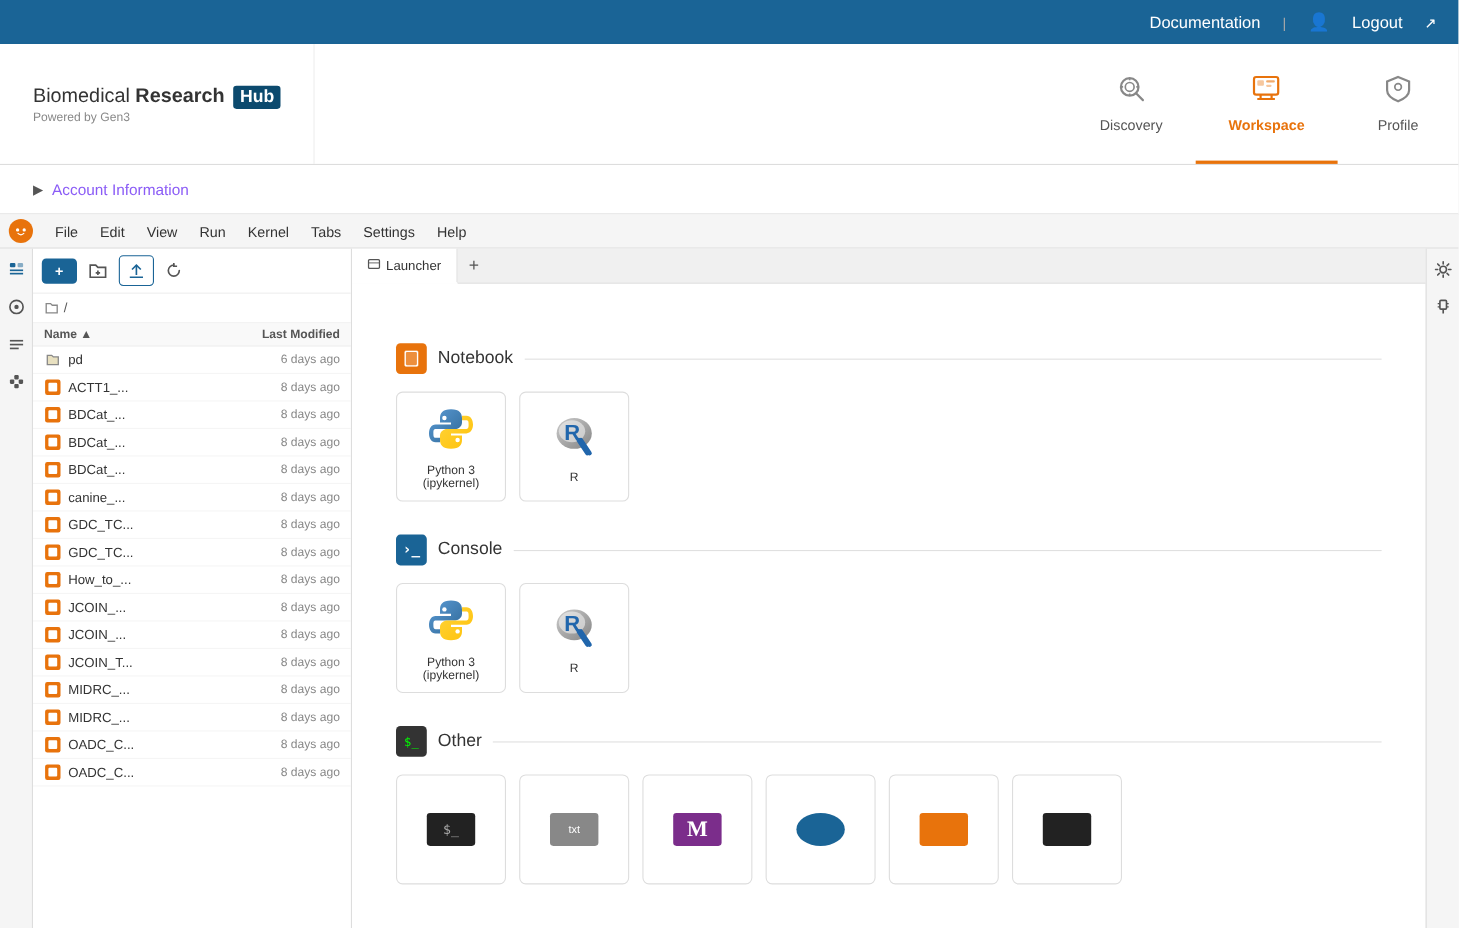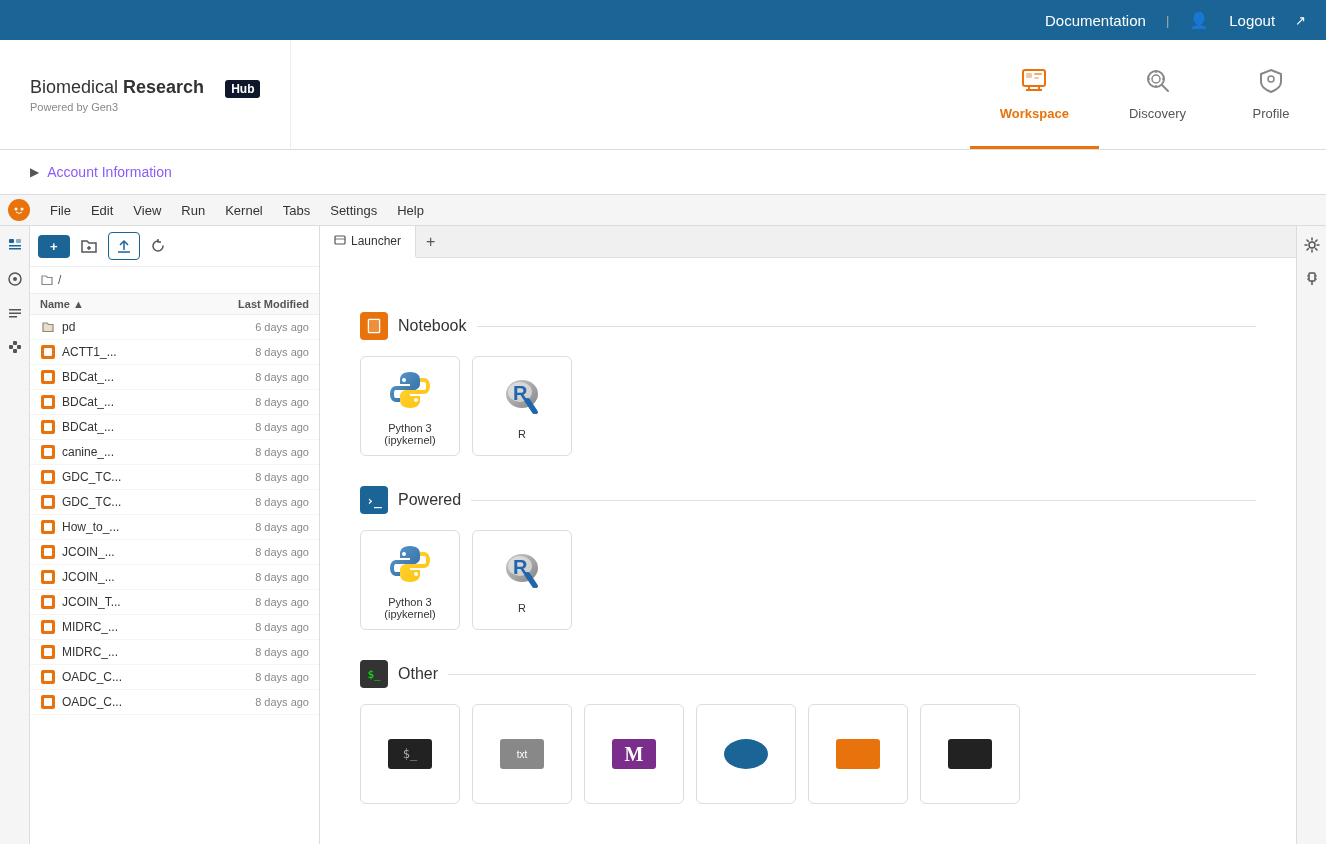--- a/index.html
+++ b/index.html
@@ -39,27 +39,27 @@
       padding: 0 30px;
       border-right: 1px solid #eee;
       min-width: 280px;
     }
     .nav-logo-top {
       font-size: 18px;
       color: #333;
     }
     .nav-logo-top .bold { font-weight: bold; }
     .nav-logo-top .hub-badge {
-      background: #0f172a;
+      background: #0c4a6e;
       color: white;
-      font-size: 12px;
+      font-size: 16px;
       font-weight: bold;
       padding: 2px 6px;
       border-radius: 3px;
-      margin-left: 16px;
+      margin-left: 3px;
     }
     .nav-logo-sub {
       font-size: 11px;
       color: #888;
       margin-top: 3px;
     }
     .nav-tabs {
       display: flex;
       align-items: stretch;
       margin-left: auto;
@@ -489,47 +489,47 @@
 <div class="nav-bar">
   <div class="nav-logo">
     <div class="nav-logo-top">
       <span>Biomedical</span>
       <span class="bold">Research</span>
       <span class="hub-badge">Hub</span>
     </div>
     <div class="nav-logo-sub">Powered by Gen3</div>
   </div>
   <div class="nav-tabs">
+    <div class="nav-tab">
+      <span class="nav-tab-icon">
+        <svg width="28" height="28" viewBox="0 0 28 28" fill="none">
+          <circle cx="13" cy="13" r="8" stroke="#888" stroke-width="2"></circle>
+          <circle cx="13" cy="13" r="4" stroke="#888" stroke-width="1.5"></circle>
+          <line x1="19" y1="19" x2="25" y2="25" stroke="#888" stroke-width="2" stroke-linecap="round"></line>
+          <line x1="13" y1="5" x2="13" y2="7" stroke="#888" stroke-width="1.5"></line>
+          <line x1="13" y1="19" x2="13" y2="21" stroke="#888" stroke-width="1.5"></line>
+          <line x1="5" y1="13" x2="7" y2="13" stroke="#888" stroke-width="1.5"></line>
+          <line x1="19" y1="13" x2="21" y2="13" stroke="#888" stroke-width="1.5"></line>
+        </svg>
+      </span>
+      <span>Discovery</span>
+    </div>
     <div class="nav-tab active">
       <span class="nav-tab-icon">
         <svg width="28" height="28" viewBox="0 0 28 28" fill="none">
           <rect x="3" y="4" width="22" height="16" rx="2" stroke="#e8730c" stroke-width="2"></rect>
           <rect x="6" y="7" width="6" height="5" rx="1" fill="#e8730c" opacity="0.4"></rect>
           <rect x="14" y="7" width="8" height="2" rx="1" fill="#e8730c" opacity="0.6"></rect>
           <rect x="14" y="11" width="5" height="2" rx="1" fill="#e8730c" opacity="0.4"></rect>
           <line x1="9" y1="20" x2="9" y2="24" stroke="#e8730c" stroke-width="2"></line>
           <line x1="19" y1="20" x2="19" y2="24" stroke="#e8730c" stroke-width="2"></line>
           <line x1="6" y1="24" x2="22" y2="24" stroke="#e8730c" stroke-width="2"></line>
         </svg>
       </span>
       <span>Workspace</span>
-    </div>
-    <div class="nav-tab">
-      <span class="nav-tab-icon">
-        <svg width="28" height="28" viewBox="0 0 28 28" fill="none">
-          <circle cx="13" cy="13" r="8" stroke="#888" stroke-width="2"></circle>
-          <circle cx="13" cy="13" r="4" stroke="#888" stroke-width="1.5"></circle>
-          <line x1="19" y1="19" x2="25" y2="25" stroke="#888" stroke-width="2" stroke-linecap="round"></line>
-          <line x1="13" y1="5" x2="13" y2="7" stroke="#888" stroke-width="1.5"></line>
-          <line x1="13" y1="19" x2="13" y2="21" stroke="#888" stroke-width="1.5"></line>
-          <line x1="5" y1="13" x2="7" y2="13" stroke="#888" stroke-width="1.5"></line>
-          <line x1="19" y1="13" x2="21" y2="13" stroke="#888" stroke-width="1.5"></line>
-        </svg>
-      </span>
-      <span>Discovery</span>
     </div>
     <div class="nav-tab">
       <span class="nav-tab-icon">
         <svg width="28" height="28" viewBox="0 0 28 28" fill="none">
           <path d="M14 4 L24 8 L24 16 Q24 22 14 26 Q4 22 4 16 L4 8 Z" stroke="#888" stroke-width="2" fill="none"></path>
           <circle cx="14" cy="13" r="3" stroke="#888" stroke-width="1.5"></circle>
         </svg>
       </span>
       <span>Profile</span>
     </div>
@@ -850,21 +850,21 @@
                 </svg>
               </div>
               <div class="launcher-item-label">R</div>
             </div>
           </div>
         </div>
 
         <div class="launcher-section">
           <div class="launcher-section-header">
             <div class="section-icon-console" style="font-size:13px;font-family:monospace;font-weight:bold;">›_</div>
-            <span style="font-weight:500;">Powered</span>
+            <span style="font-weight:500;">Console</span>
             <div class="section-divider"></div>
           </div>
           <div class="launcher-items">
             <div class="launcher-item">
               <div class="launcher-item-icon">
                 <svg width="48" height="48" viewBox="0 0 48 48">
                   <defs>
                     <linearGradient id="py3" x1="0%" y1="0%" x2="100%" y2="100%">
                       <stop offset="0%" style="stop-color:#5b9bd5"></stop>
                       <stop offset="100%" style="stop-color:#306998"></stop>

